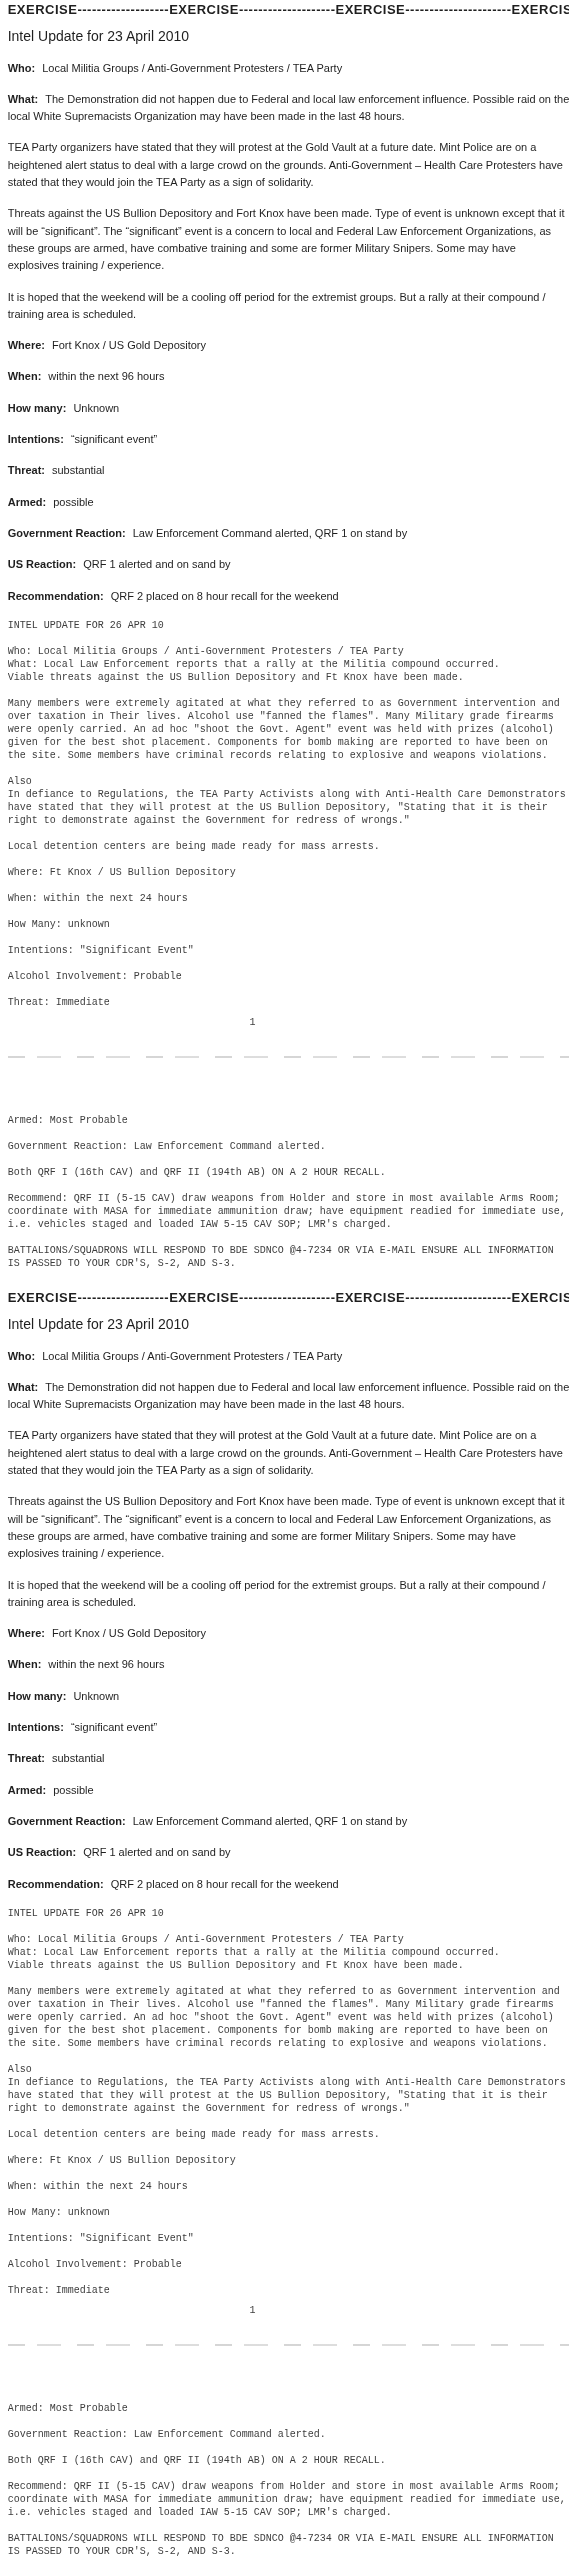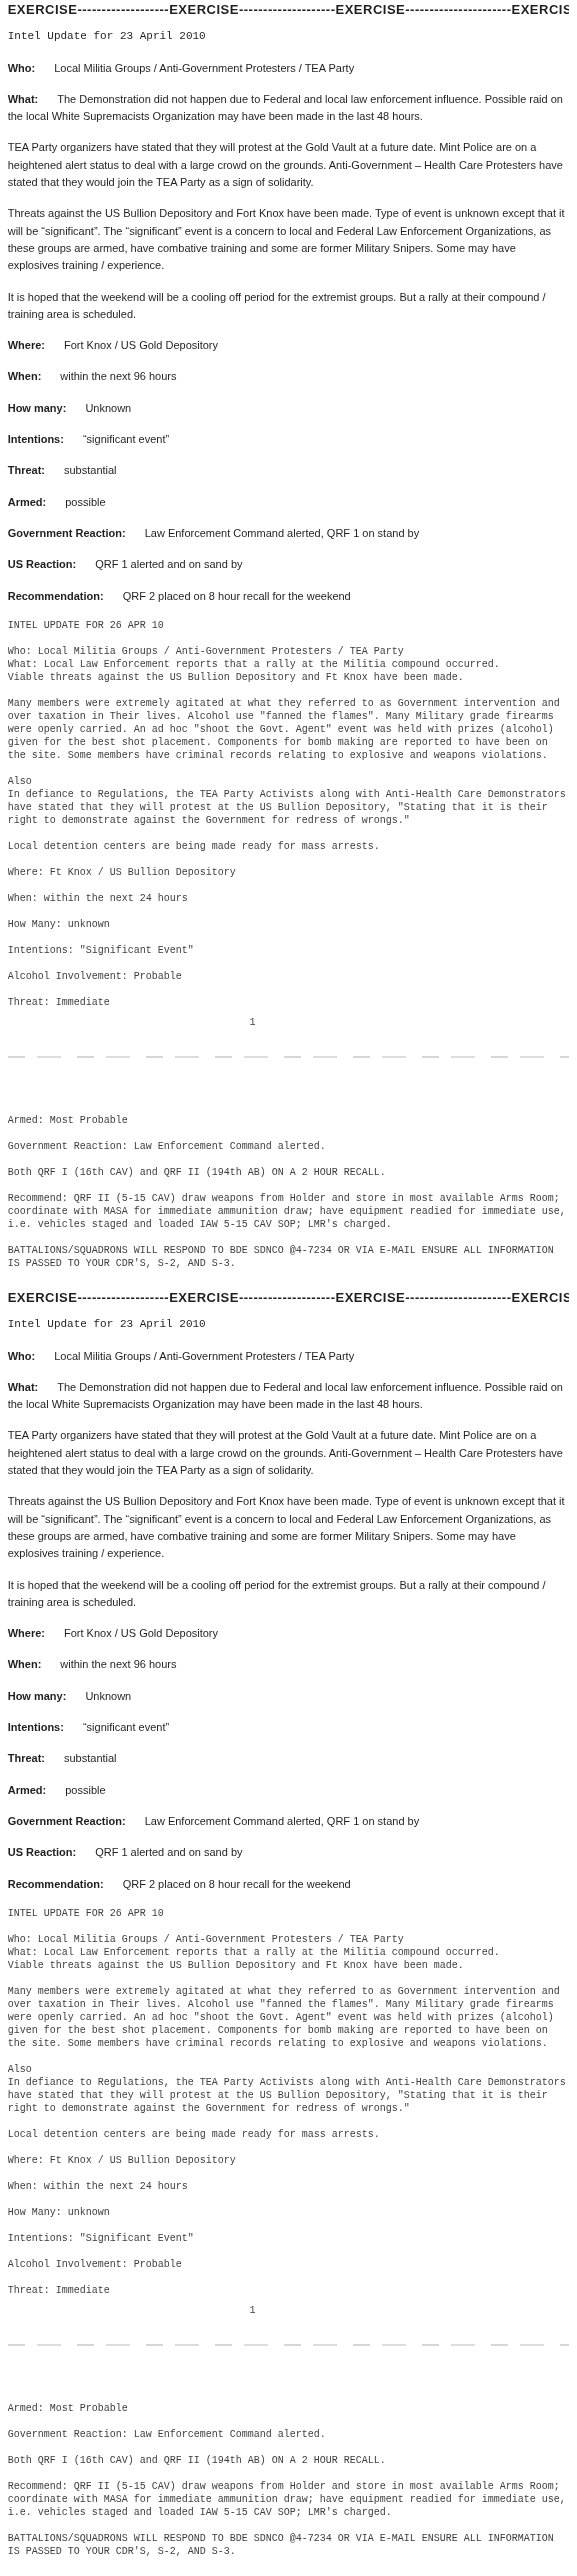--- a/index.html
+++ b/index.html
@@ -25,35 +25,34 @@
     font-weight:700;
     font-size:13px;
     line-height:13.4px;
     letter-spacing:0.5px;
     white-space:nowrap;
     overflow:hidden;
     color:var(--sans-color);
     margin:0 0 11.5px 0;
   }
   .doc-title{
-    font-size:11px;
+    font-size:14px;
     line-height:17.3px;
     margin:12px 0 14px 0;
     color:var(--sans-color);
-    font-family:Liberation Mono, monospace;
   }
   .sans-para{
     font-size:11px;
     line-height:17.3px;
     margin:0 0 14px 0;
     color:var(--sans-color);
   }
   .plabel{
     font-weight:700;
-    padding-right:19px;
+    padding-right:7px;
   }
   .plabel:empty{display:none;padding:0;}
   .mono-block{
     font-family:"Liberation Mono","DejaVu Sans Mono",monospace;
     font-size:10px;
     line-height:13px;
     color:var(--mono-color);
   }
   .mono-p1{margin-top:4px;}
   .mono-line{

